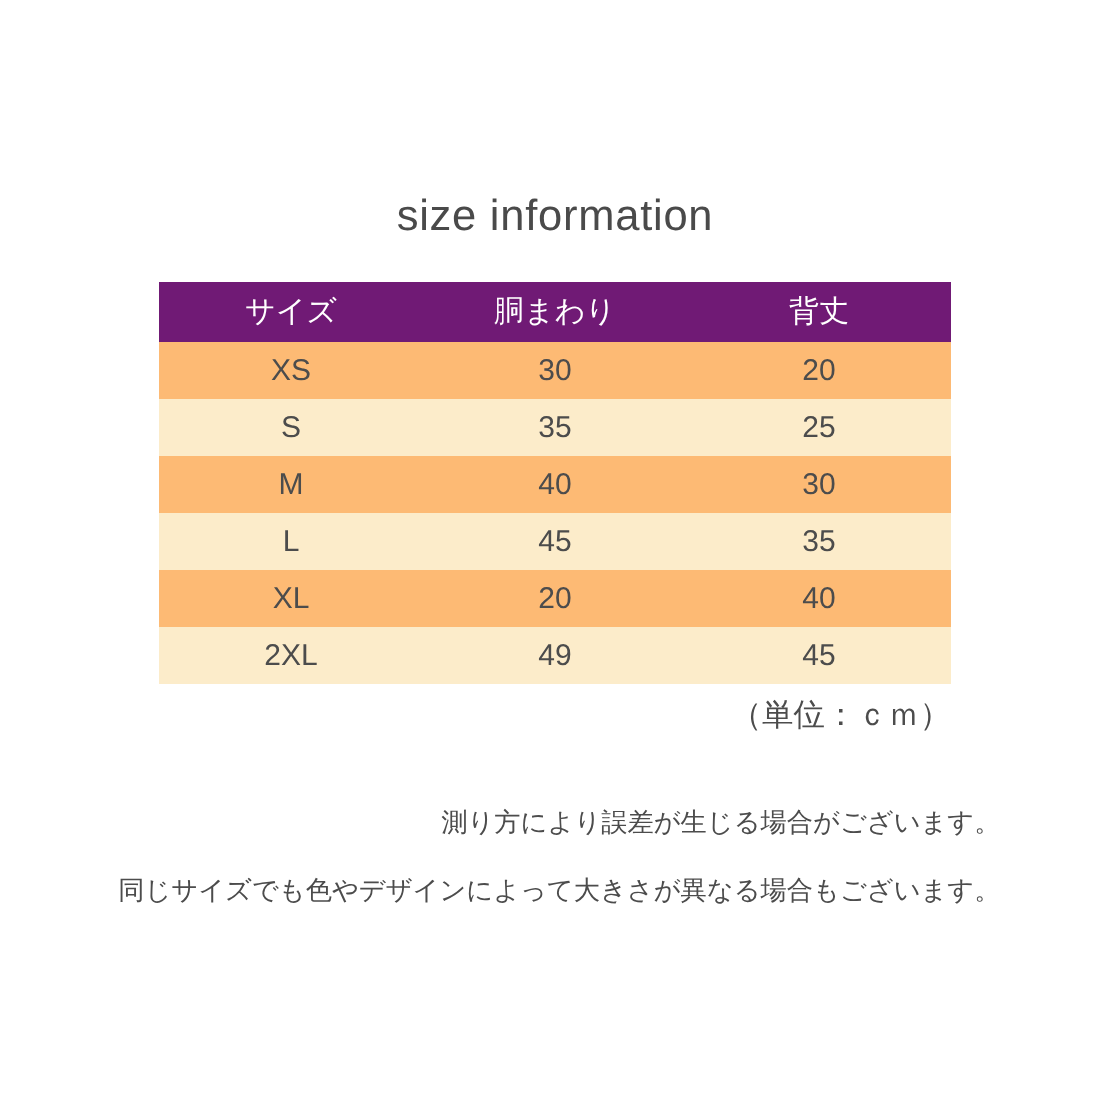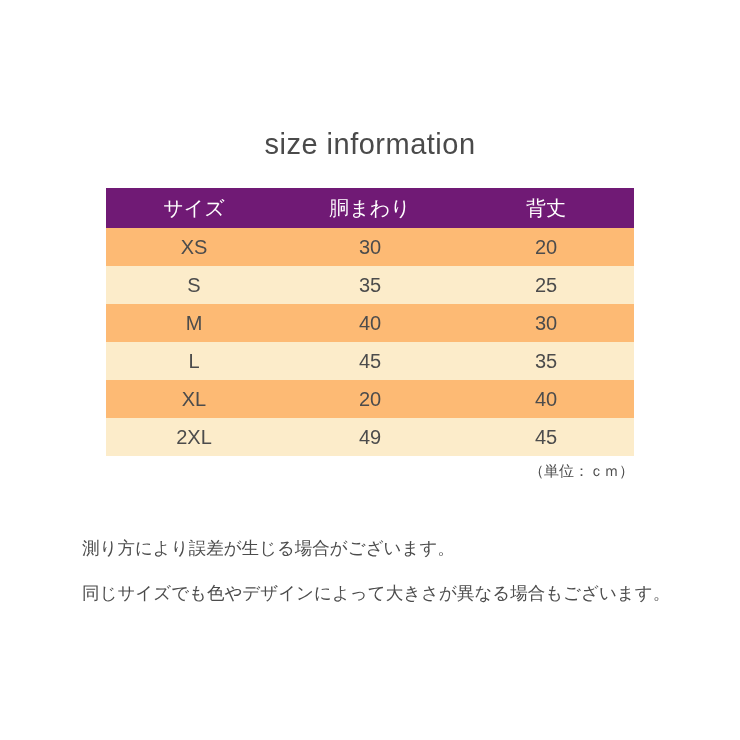--- a/index.html
+++ b/index.html
@@ -62,28 +62,29 @@
   }
   .size-table tbody tr.even td {
     background: #fcecca;
   }
   .unit {
     position: absolute;
     top: 462px;
     left: 0;
     width: 634px;
     text-align: right;
-    font-size: 15px;
+    font-size: 21px;
     color: #4c4c4c;
   }
   .notes {
     position: absolute;
     top: 540px;
-    left: 82px;
+    left: 67px;
     width: 600px;
+    text-align: right;
   }
   .notes .note-line {
     font-size: 17.5px;
     color: #4c4c4c;
     line-height: 1.0;
     margin-bottom: 27px;
     white-space: nowrap;
   }
 </style>
 </head>

